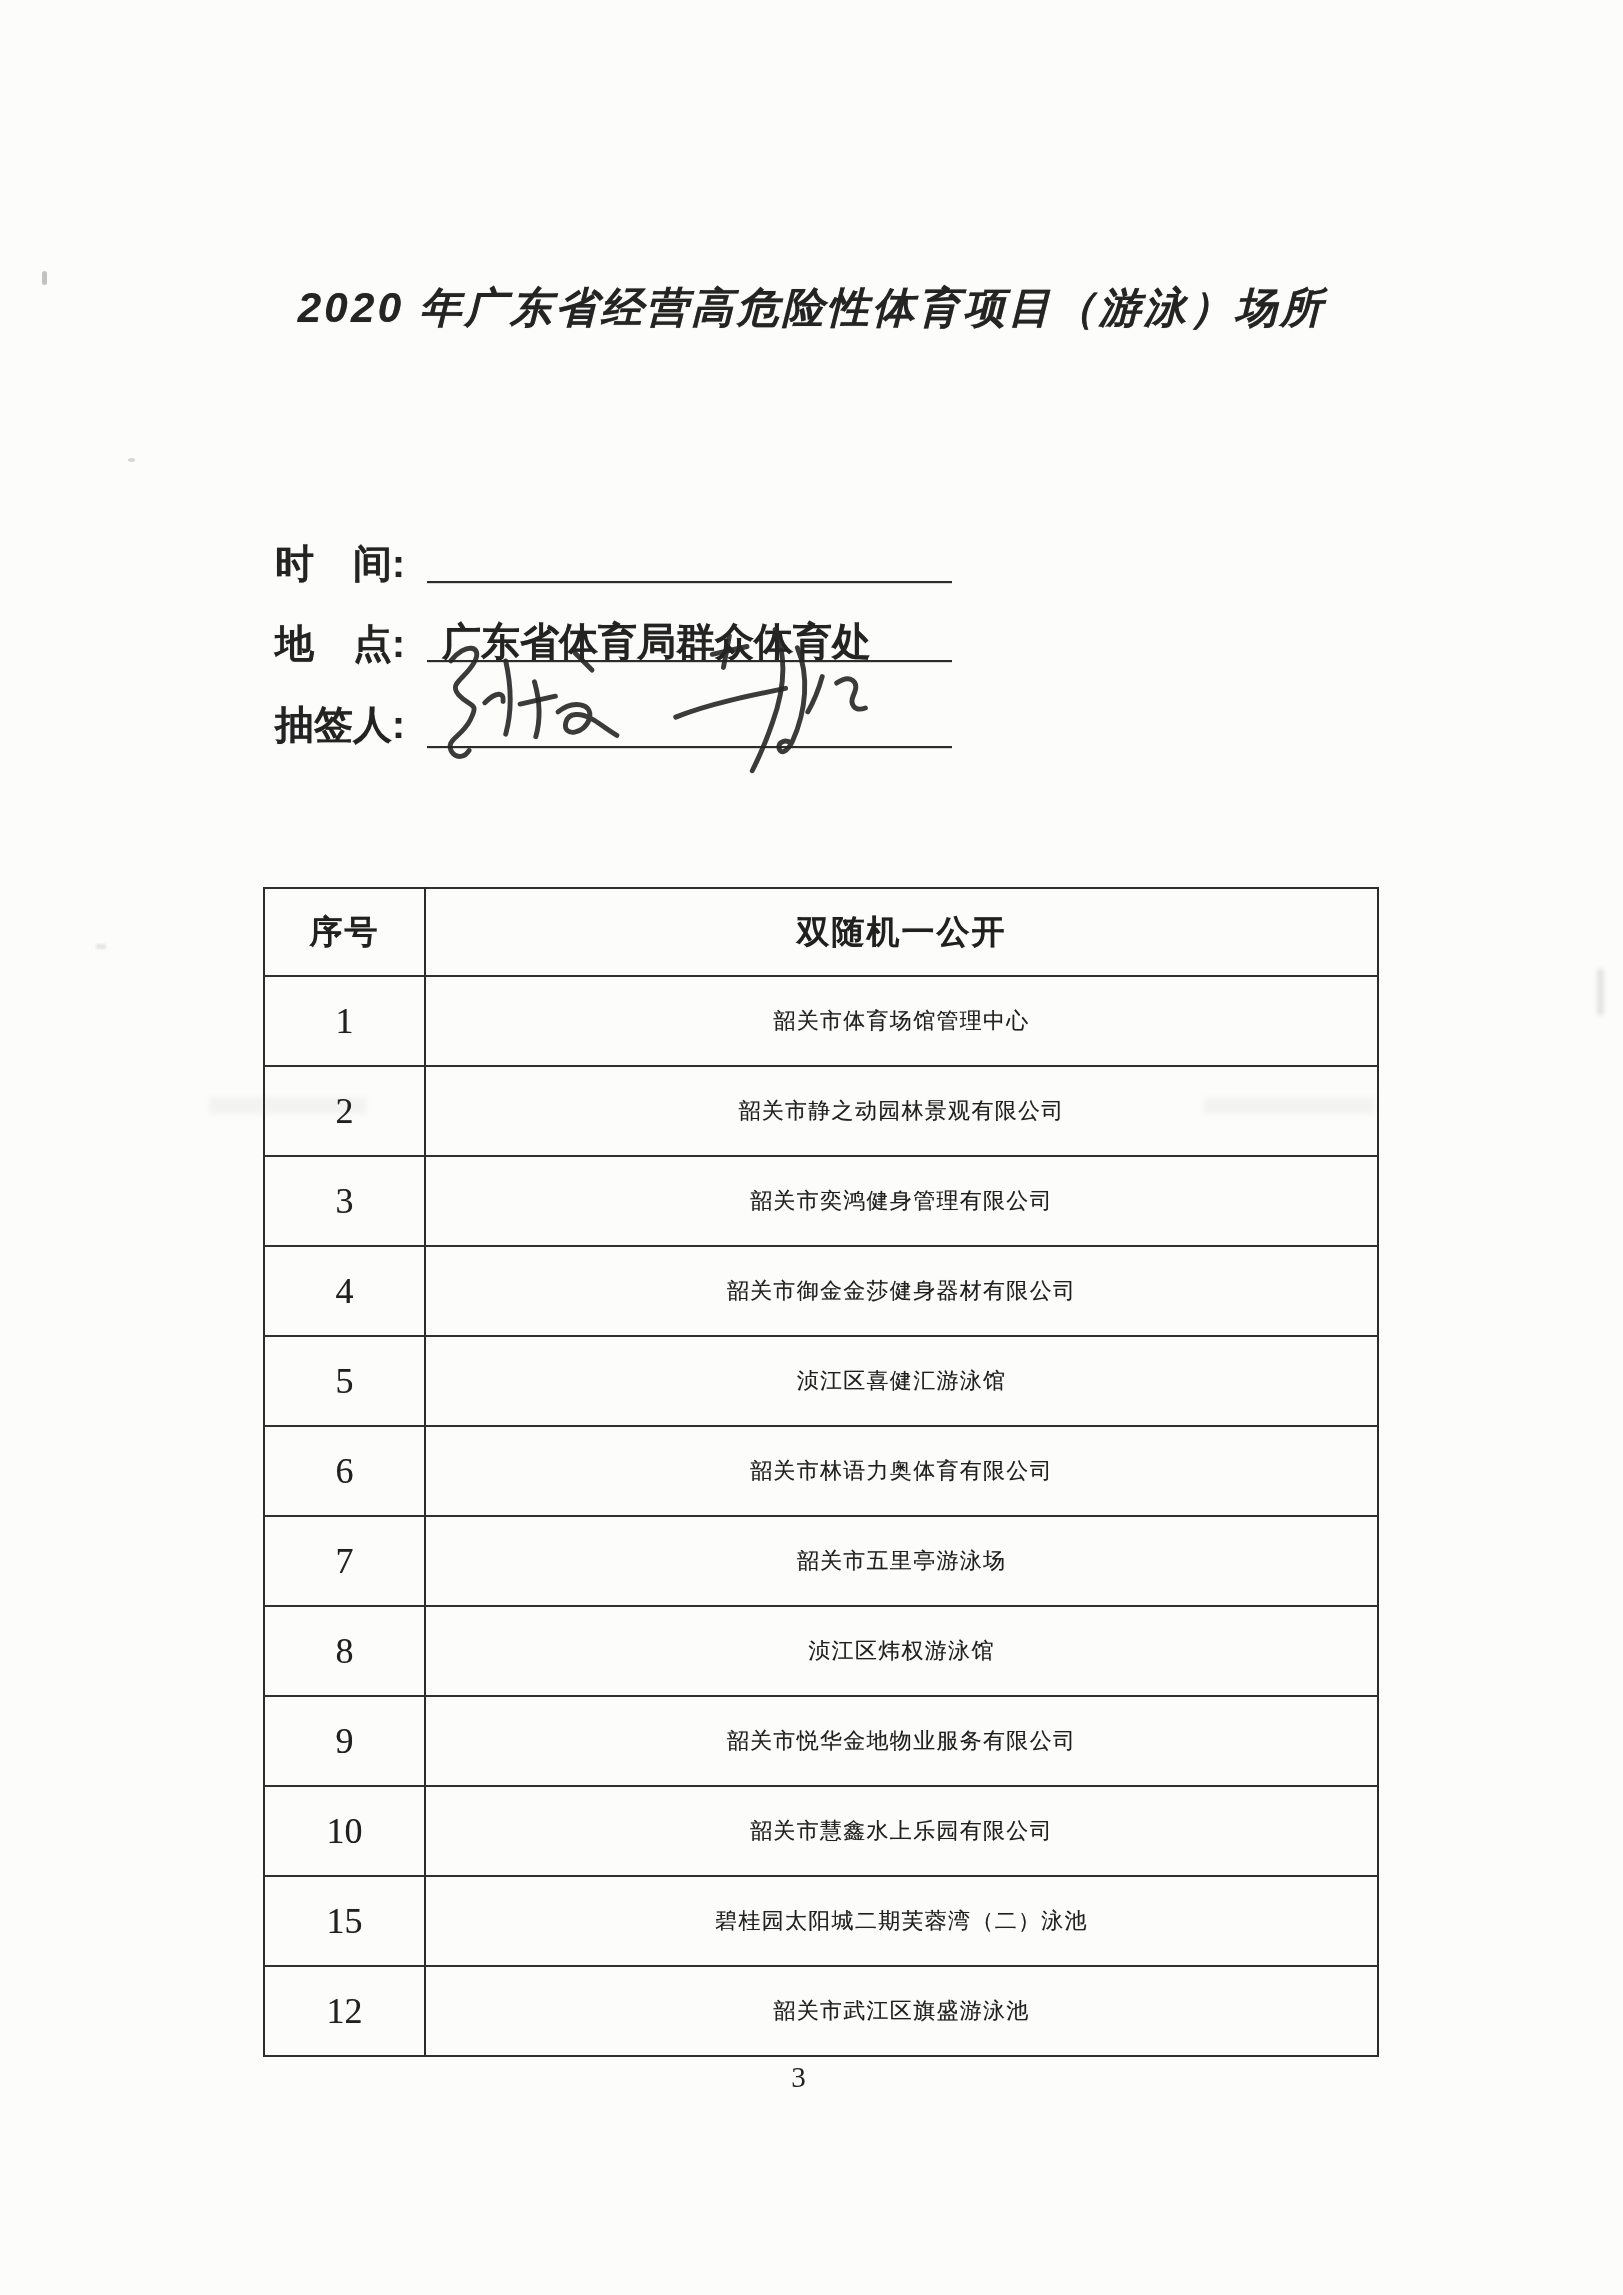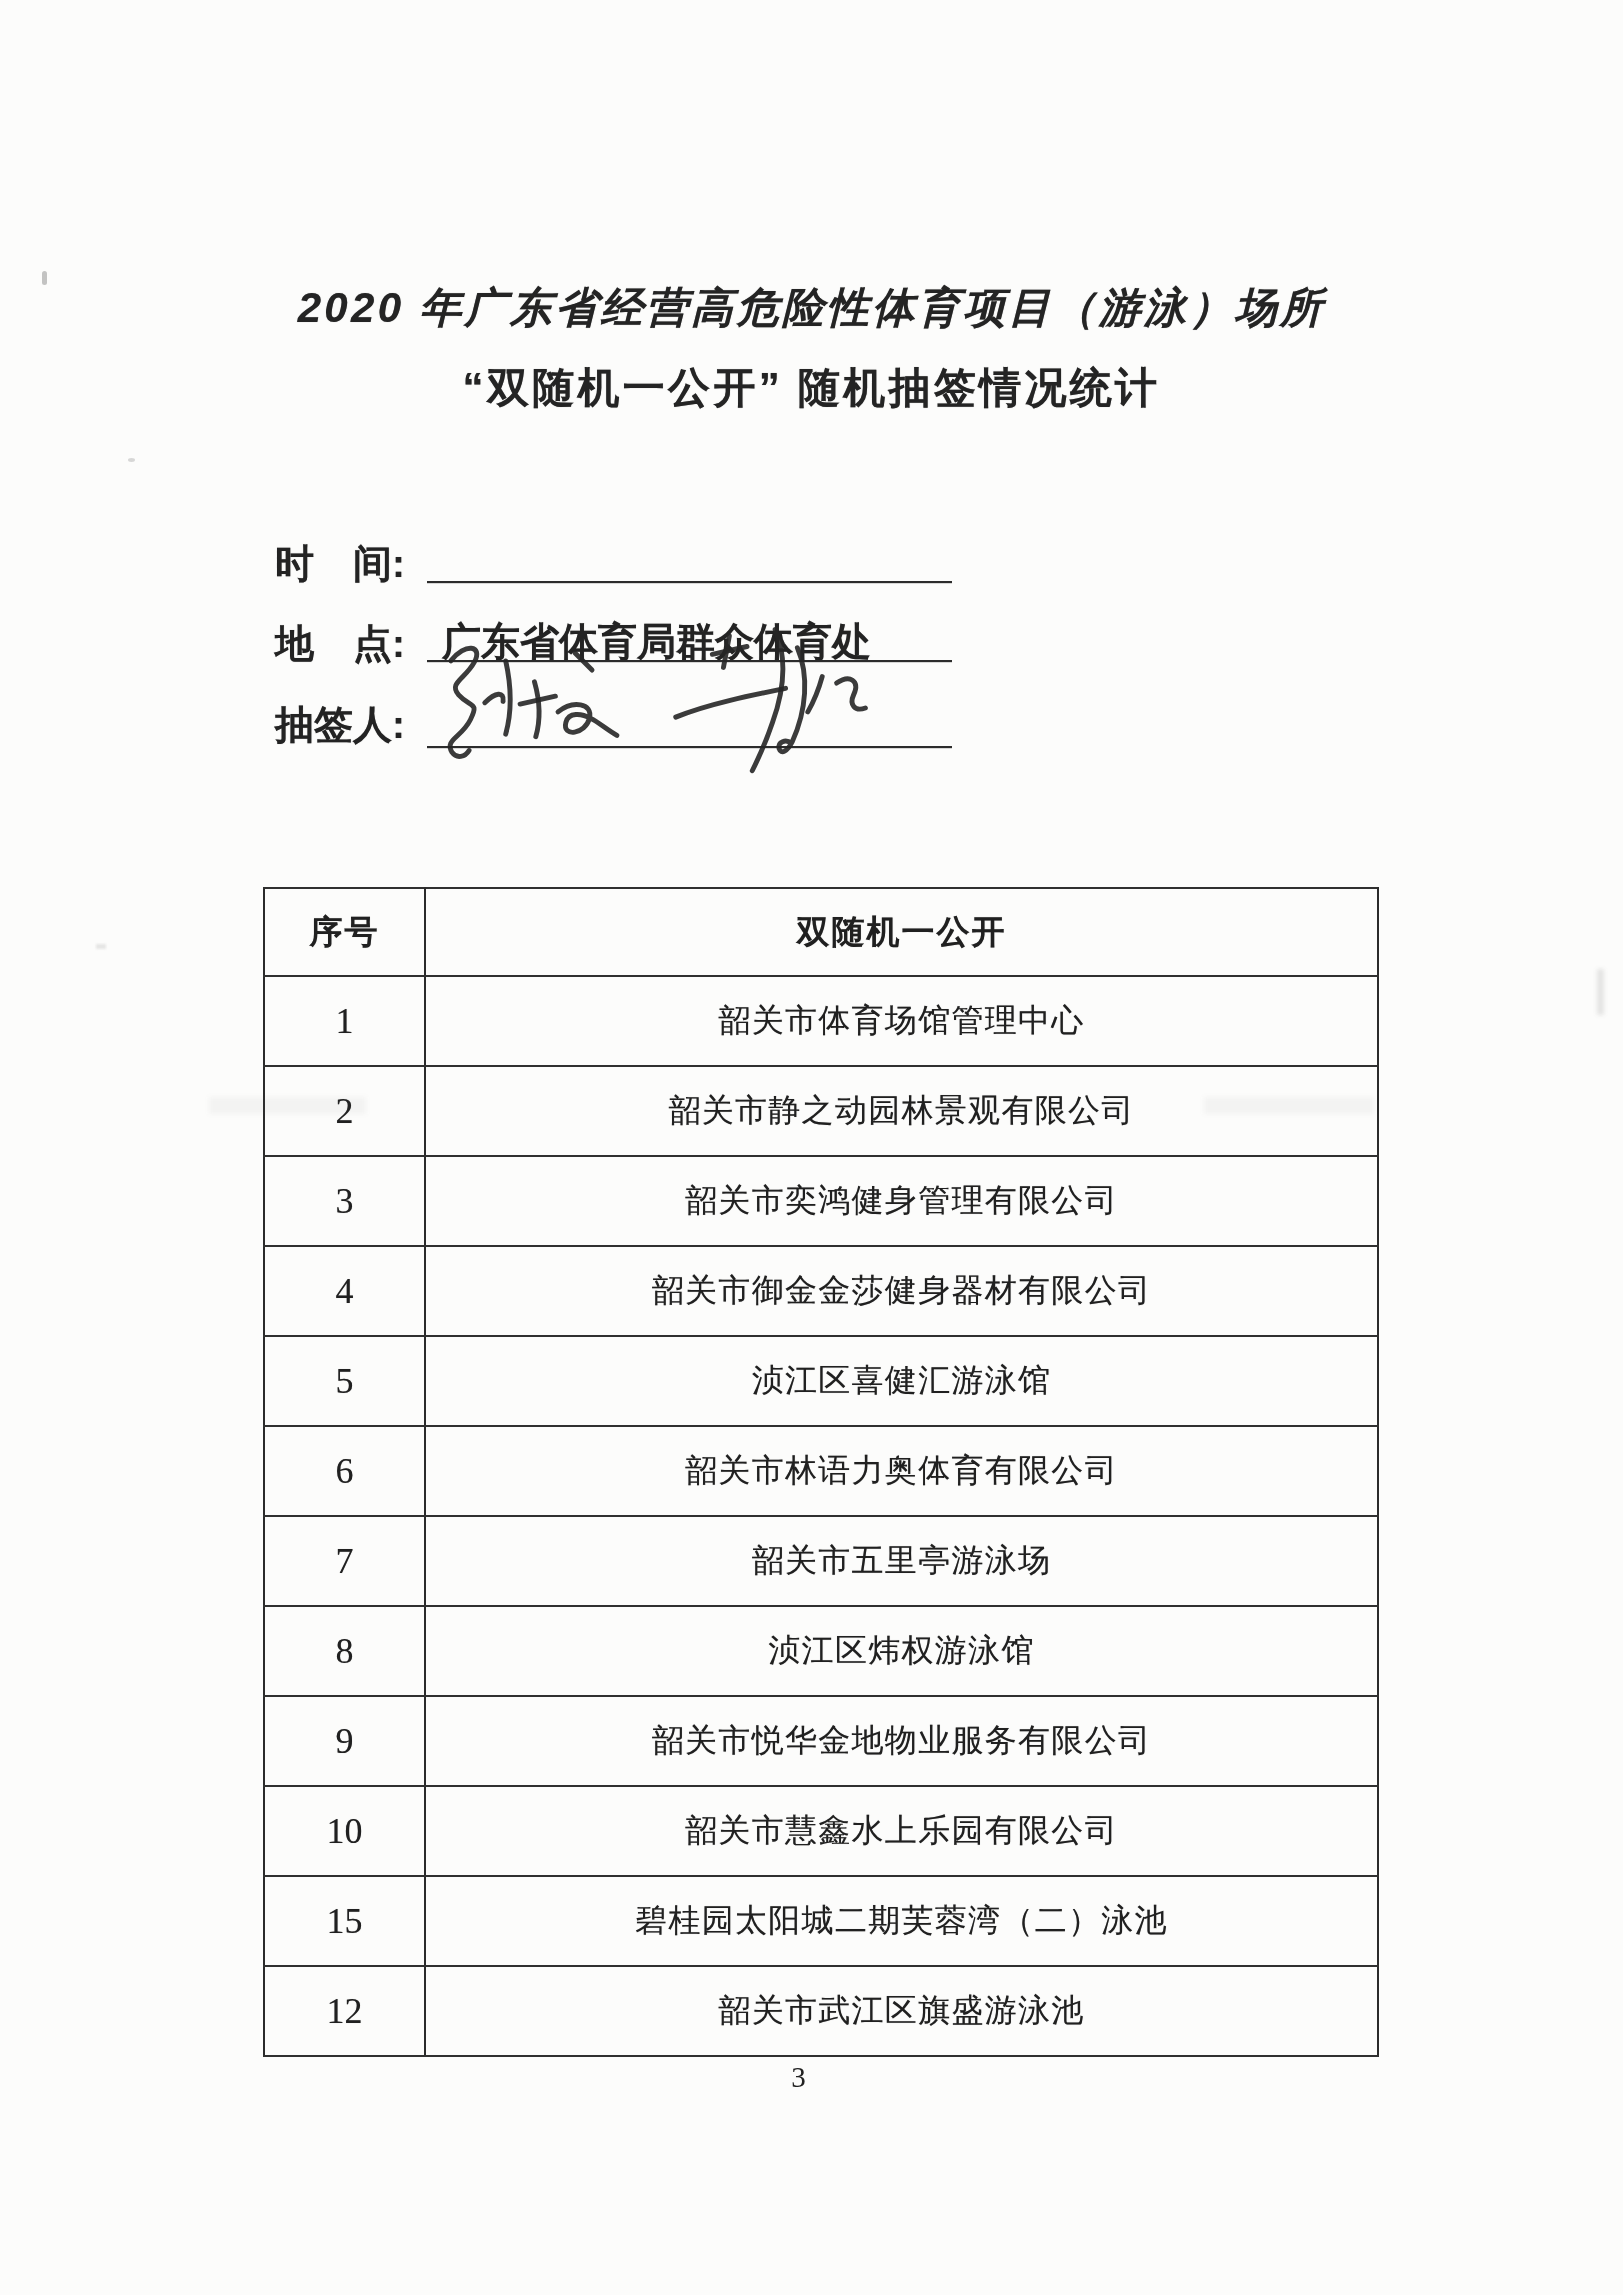--- a/index.html
+++ b/index.html
@@ -110,21 +110,21 @@
     text-align: center;
   }
   .checklist tbody td { height: 88px; }
   .checklist td.cell-num {
     font-family: "Liberation Serif", "DejaVu Serif", serif;
     font-size: 36px;
     font-weight: 400;
   }
   .checklist td.cell-name {
     font-family: "Liberation Serif", "DejaVu Serif", serif;
-    font-size: 32px;
+    font-size: 22px;
     font-weight: 400;
     letter-spacing: 1.3px;
     margin-top: 28px;
   }
 
   
   .page-number {
     position: absolute;
     top: 2061px;
     left: 0; width: 1597px;
@@ -142,21 +142,20 @@
   .smudge-right-edge  { left: 1597px; top: 969px; width: 6.5px; height: 46px; background: rgba(60,60,60,.12); filter: blur(2px); }
   .bleed-row1-left    { left: 209px;  top: 1097px; width: 157px; height: 17px; background: rgba(100,100,100,.055); filter: blur(2.6px); }
   .bleed-row1-right   { left: 1204px; top: 1097px; width: 170px; height: 17px; background: rgba(100,100,100,.055); filter: blur(2.6px); }
 </style>
 </head>
 <body>
 
 <div class="page">
 
   <div class="title-line title-1">2020 年广东省经营高危险性体育项目（游泳）场所</div>
-  <div class="title-line title-2">“双随机一公开” 随机抽签情况统计</div>
 
   <span class="meta-label meta-time-label">时　间:</span>
   <div class="meta-underline u-time"></div>
 
   <span class="meta-label meta-place-label">地　点:</span>
   <span class="meta-value meta-place-value">广东省体育局群众体育处</span>
   <div class="meta-underline u-place"></div>
 
   <span class="meta-label meta-drawer-label">抽签人:</span>
   <div class="meta-underline u-drawer"></div>

